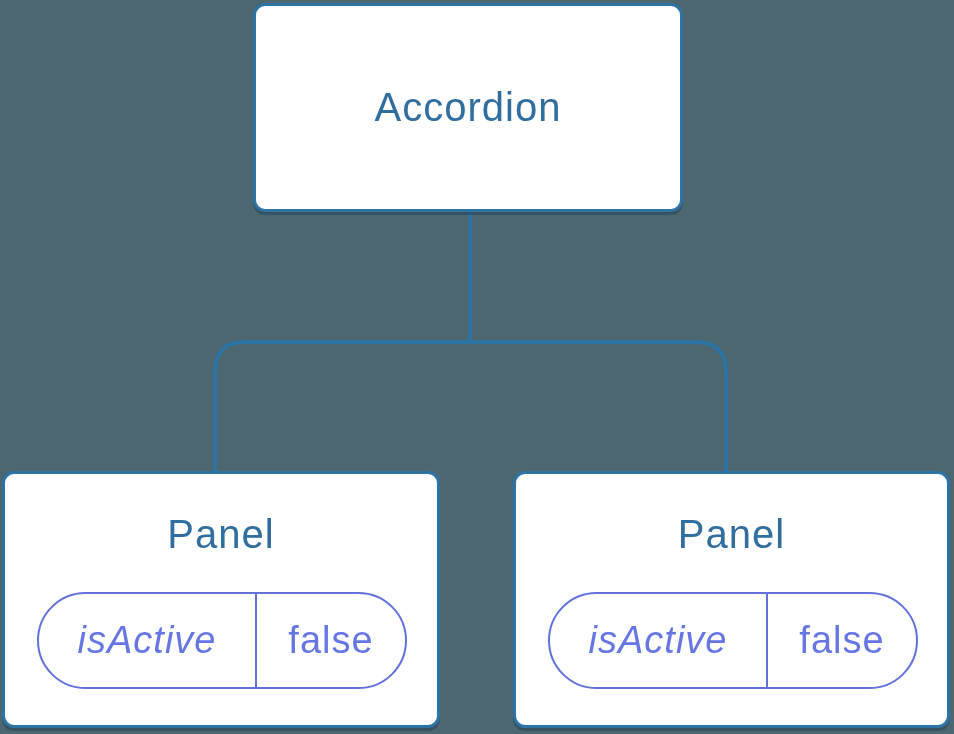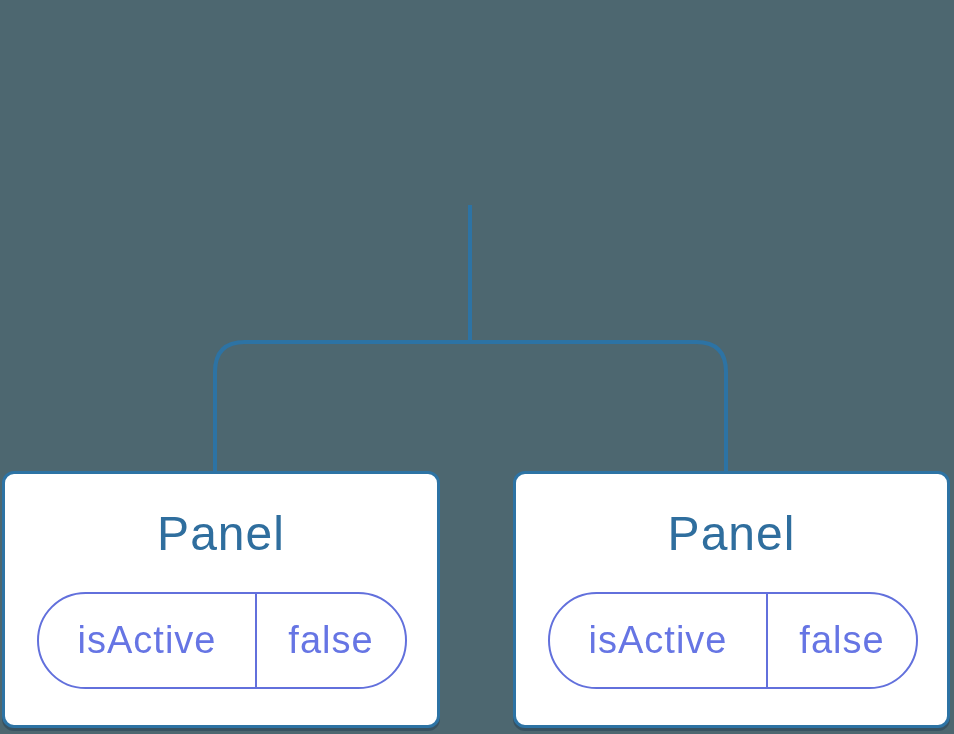--- a/index.html
+++ b/index.html
@@ -64,21 +64,21 @@
   .panel-right {
     left: 513px;
     width: 437px;
   }
   .node-title {
     position: absolute;
     top: 38px;
     left: 0;
     right: 0;
     text-align: center;
-    font-size: 48px;
+    font-size: 40px;
     font-weight: 500;
     letter-spacing: 1px;
     line-height: 44px;
   }
   .state-pill {
     position: absolute;
     left: 32px;
     top: 118px;
     width: 370px;
     height: 97px;
@@ -90,39 +90,43 @@
     color: var(--color-pill-text, #6675E4);
     font-size: 38px;
     letter-spacing: 1px;
   }
   .state-key {
     flex: 0 0 216px;
     display: flex;
     align-items: center;
     justify-content: center;
     border-right: 2px solid var(--color-pill-border, #6270DC);
+    font-style: italic;
   }
   .state-value {
     flex: 1 1 auto;
     display: flex;
     align-items: center;
     justify-content: center;
     text-align: right;
   }
 </style>
 </head>
 <body>
 
 <div class="canvas">
 
   <svg class="connectors" viewBox="0 0 954 734" xmlns="http://www.w3.org/2000/svg" aria-hidden="true">
     <path d="M470 205 V342"></path>
     <path d="M215 472 V372 Q215 342 245 342 H696 Q726 342 726 372 V472"></path>
   </svg>
 
+  <div class="node root-node">
+    <span class="node-label">Accordion</span>
+  </div>
 
   <div class="node panel-node panel-left">
     <div class="node-title">Panel</div>
     <div class="state-pill">
       <span class="state-key">isActive</span>
       <span class="state-value">false</span>
     </div>
   </div>
 
   <div class="node panel-node panel-right">

